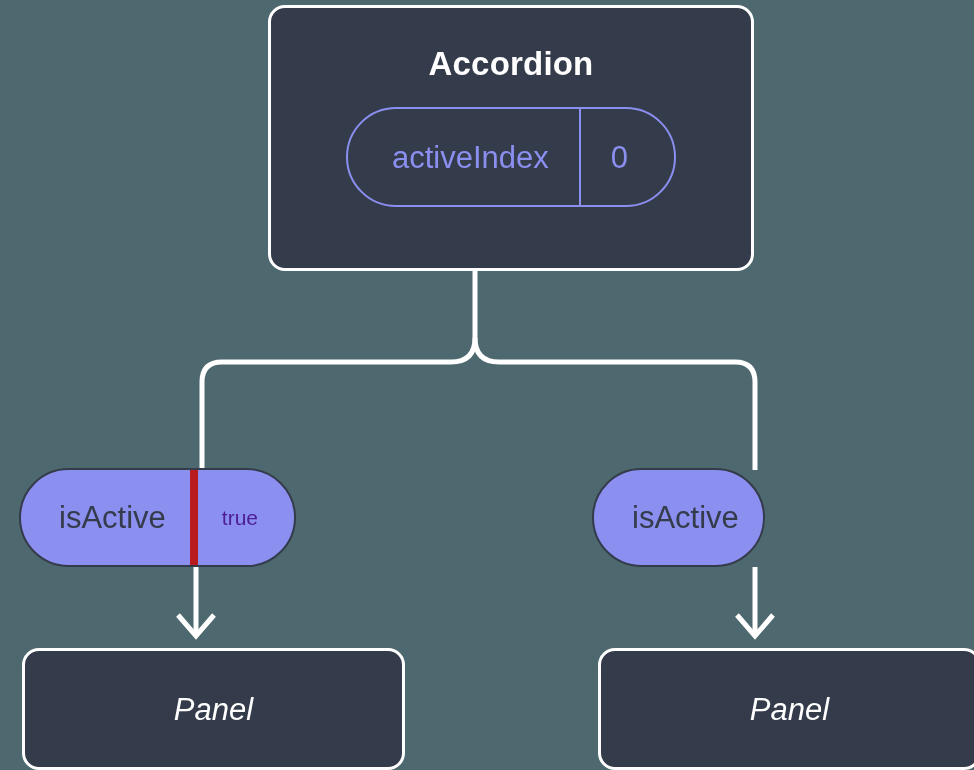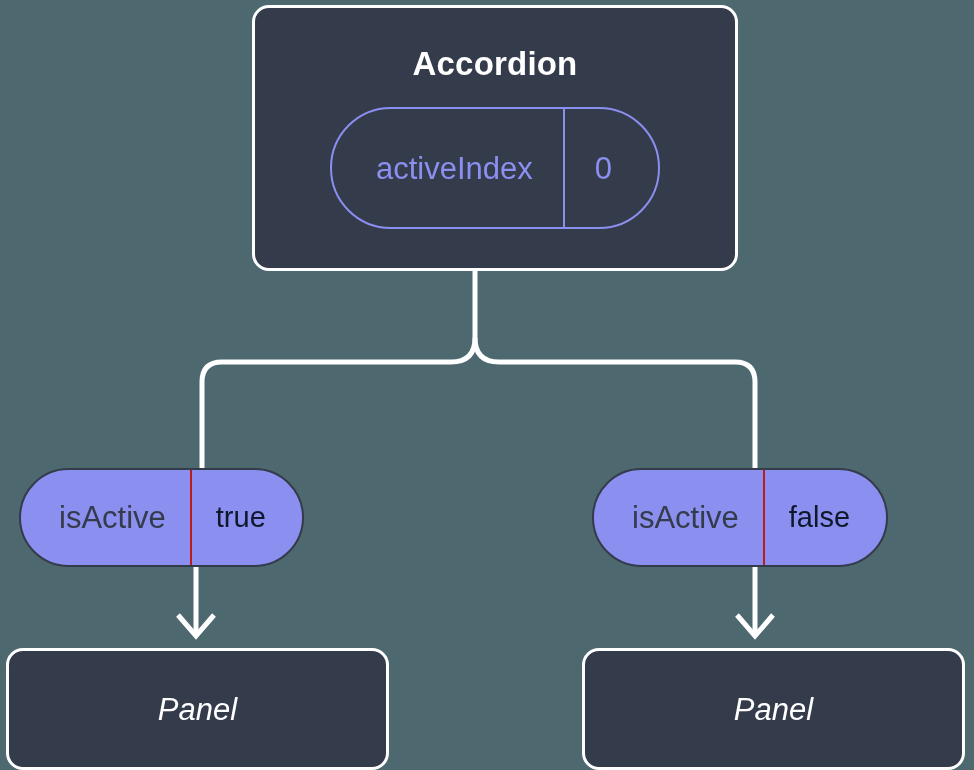--- a/index.html
+++ b/index.html
@@ -33,20 +33,21 @@
   .card {
     position: absolute;
     z-index: 2;
     box-sizing: border-box;
     background: #343b4a;
     border: 3px solid #ffffff;
     border-radius: 17px;
     display: flex;
     flex-direction: column;
     align-items: center;
+    margin-left: 16px;
   }
 
   
   #accordion-card {
     left: 252px;
     top: 5px;
     width: 486px;
     height: 266px;
     justify-content: flex-start;
     padding-top: 39px;
@@ -71,21 +72,21 @@
   .pill .pill-val {
     display: flex;
     align-items: center;
     justify-content: center;
     line-height: 1;
     white-space: nowrap;
   }
 
   #state-pill {
     margin-top: 27px;
-    height: 122px;
+    height: 100px;
     border: 2px solid #8b8ff0;
     background: transparent;
     text-align: center;
   }
   #state-pill .pill-key {
     color: #8b8ff0;
     font-size: 31px;
     padding: 0 30px 0 44px;
   }
   #state-pill .pill-val {
@@ -103,24 +104,24 @@
     background: #8b8ff0;
     border: 2px solid #343b4a;
   }
   .prop-pill .pill-key {
     color: #343b4a;
     font-size: 31px;
     padding: 0 24px 0 38px;
     text-align: right;
   }
   .prop-pill .pill-val {
-    color: #0f172a;
-    font-size: 29px;
+    color: #4c1d95;
+    font-size: 21px;
     padding: 0 36px 0 24px;
-    border-left: 2px solid #b91c1c;
+    border-left: 8px solid #b91c1c;
   }
   #prop-pill-left  { left: 19px;  top: 468px; }
   #prop-pill-right { left: 592px; top: 468px; }
 
   
   .panel-card {
     height: 122px;
     justify-content: center;
     padding-top: 0;
     font-style: italic;
@@ -173,20 +174,19 @@
     <span class="pill-key">isActive</span>
     <span class="pill-val">true</span>
   </div>
 
   <div id="panel-card-left" class="card panel-card">
     <div class="panel-label">Panel</div>
   </div>
 
   <div id="prop-pill-right" class="pill prop-pill">
     <span class="pill-key">isActive</span>
-    <span class="pill-val">false</span>
   </div>
 
   <div id="panel-card-right" class="card panel-card">
     <div class="panel-label">Panel</div>
   </div>
 
 </div>
 
 </body></html>

